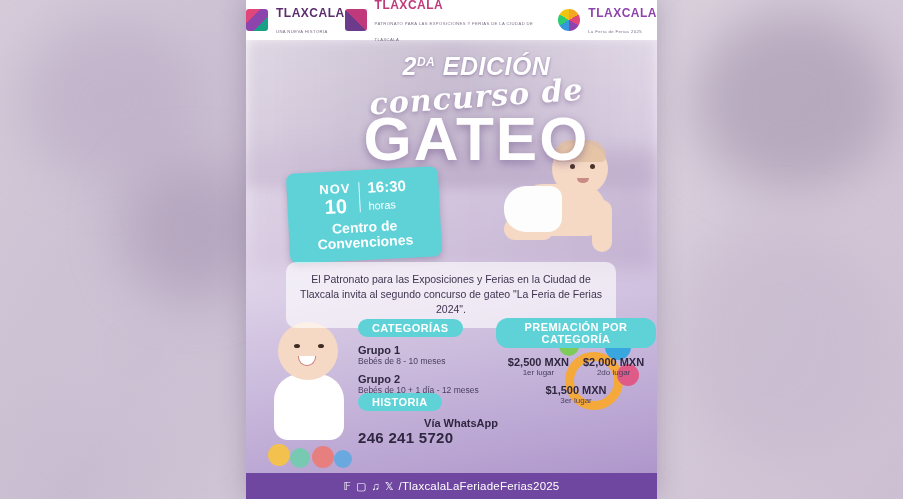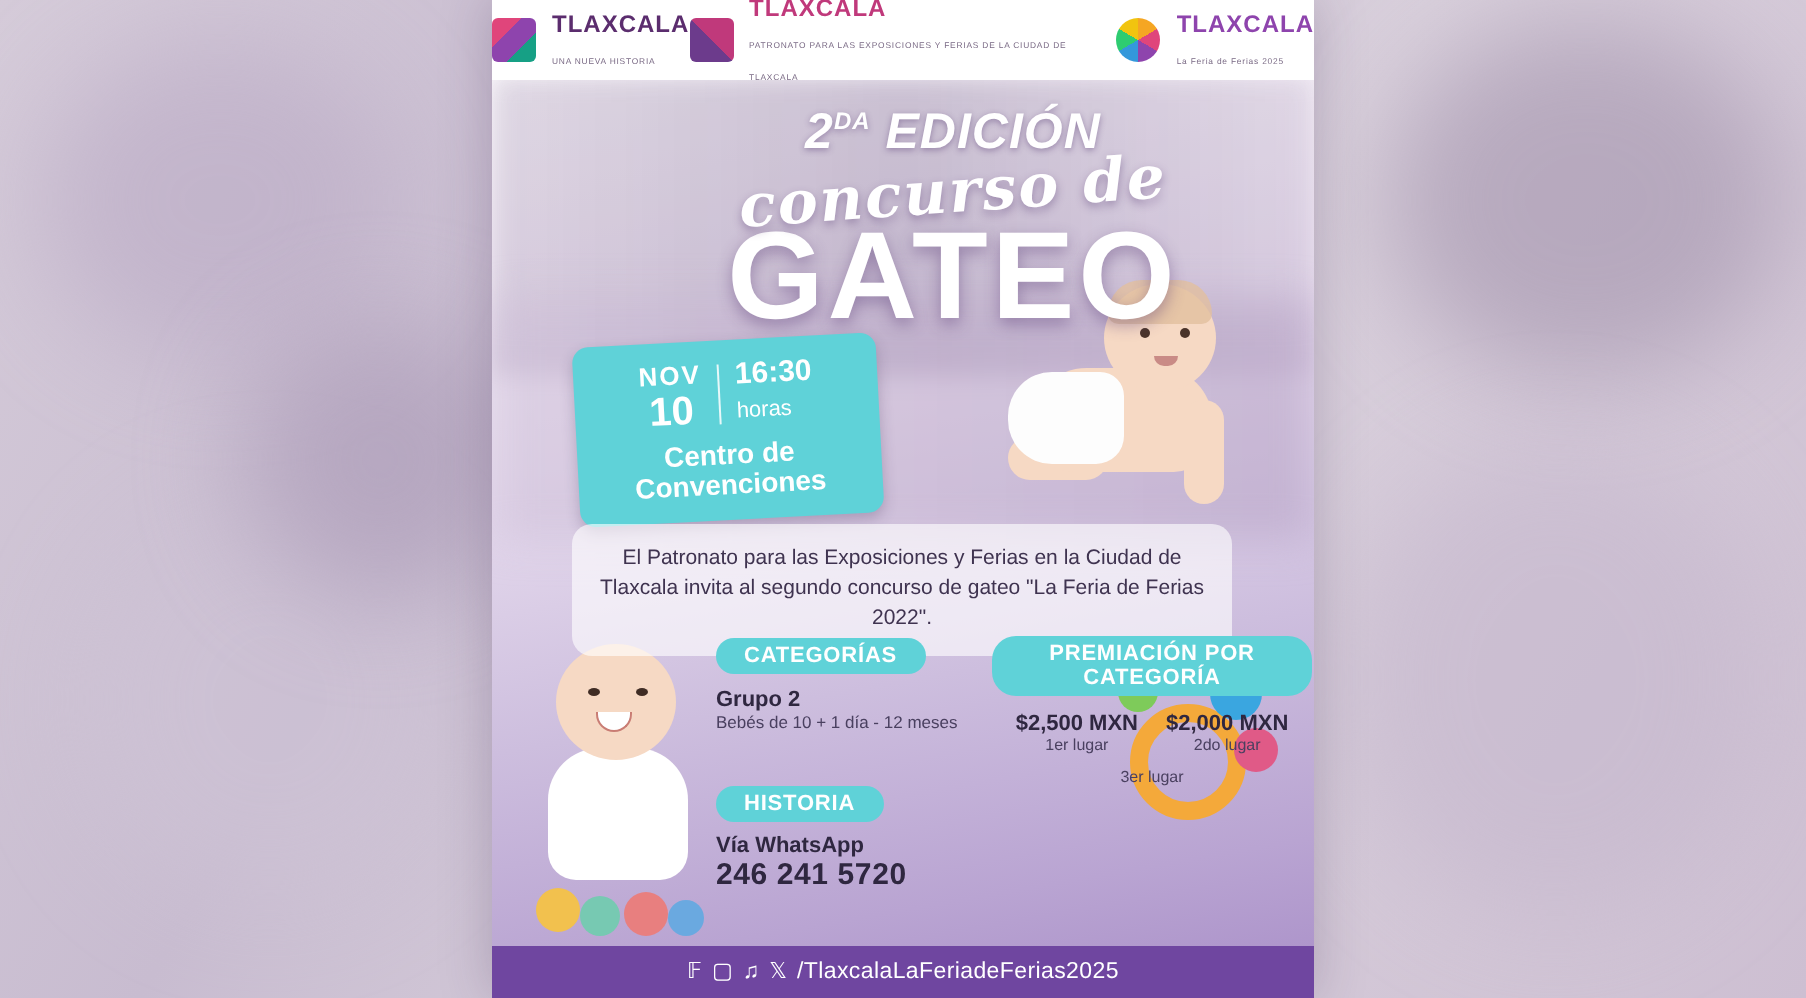--- a/index.html
+++ b/index.html
@@ -165,21 +165,21 @@
 
   .notebox {
     position: absolute; left: 250px; top: 392px; width: 152px;
     background: rgba(255,255,255,.7); border: 1px solid #b9e7ea;
     border-radius: 10px; padding: 7px 8px;
     font-size: 8.2px; line-height: 1.35; color: #3f3350; text-align: center;
     z-index: 5;
   }
 
   .informes { position: absolute; left: 112px; top: 392px; width: 140px; z-index: 5; }
-  .informes .via { font-size: 11px; font-weight: bold; color: #2f2740; margin-top: 6px; }
+  .informes .via { font-size: 11px; font-weight: bold; color: #2f2740; margin-top: 6px; text-align: right; }
   .informes .tel { font-size: 15px; font-weight: bold; color: #2f2740; letter-spacing: .3px; }
 
   
   .baby-sit { position: absolute; left: 6px; top: 322px; width: 112px; height: 150px; z-index: 4; }
   .bs-head { position:absolute; left: 26px; top: 0; width: 60px; height: 58px; border-radius: 50%; background:#f6d9c4; }
   .bs-body { position:absolute; left: 22px; top: 52px; width: 70px; height: 66px; border-radius: 26px 26px 14px 14px; background:#ffffff; }
   .bs-eye { position:absolute; width: 6px; height: 4px; border-radius: 50%; background:#3f2c24; }
   .bs-eye.l { left: 42px; top: 22px; }
   .bs-eye.r { left: 66px; top: 22px; }
   .bs-smile { position:absolute; left: 46px; top: 34px; width: 18px; height: 10px; border-radius: 0 0 12px 12px; background:#fff; border:1.5px solid #c97d74; border-top:none;}
@@ -278,21 +278,21 @@
           <span class="t">16:30</span><br>
           <span class="h">horas</span>
         </span>
       </div>
       <div class="date-place">
         <span>Centro de</span><br>
         <span>Convenciones</span>
       </div>
     </div>
 
-    <div class="descbox">El Patronato para las Exposiciones y Ferias en la Ciudad de Tlaxcala invita al segundo concurso de gateo "La Feria de Ferias 2022".</div>
+    <div class="descbox">El Patronato para las Exposiciones y Ferias en la Ciudad de Tlaxcala invita al segundo concurso de gateo "La Feria de Ferias 2024".</div>
 
     <div class="baby-sit">
       <div class="bs-body"></div>
       <div class="bs-head"></div>
       <div class="bs-eye l"></div>
       <div class="bs-eye r"></div>
       <div class="bs-smile"></div>
       <div class="toy t1"></div>
       <div class="toy t2"></div>
       <div class="toy t3"></div>
@@ -301,39 +301,44 @@
 
     <div class="rattle">
       <div class="r-ring"></div>
       <div class="r-ball1"></div>
       <div class="r-ball2"></div>
       <div class="r-ball3"></div>
     </div>
 
     <div class="cats">
       <span class="pill">CATEGORÍAS</span>
+      <div class="grp">
+        <div class="grp-t">Grupo 1</div>
+        <div class="grp-s">Bebés de 8 - 10 meses</div>
+      </div>
       <div class="grp">
         <div class="grp-t">Grupo 2</div>
         <div class="grp-s">Bebés de 10 + 1 día - 12 meses</div>
       </div>
     </div>
 
     <div class="prizes">
       <span class="pill wide">PREMIACIÓN POR CATEGORÍA</span>
       <div class="row">
         <div>
           <div class="amt">$2,500 MXN</div>
           <div class="plc">1er lugar</div>
         </div>
         <div>
           <div class="amt">$2,000 MXN</div>
           <div class="plc">2do lugar</div>
         </div>
       </div>
       <div class="single">
+        <div class="amt">$1,500 MXN</div>
         <div class="plc">3er lugar</div>
       </div>
     </div>
 
 
     <div class="informes">
       <span class="pill">HISTORIA</span>
       <div class="via">Vía WhatsApp</div>
       <div class="tel">246 241 5720</div>
     </div>

